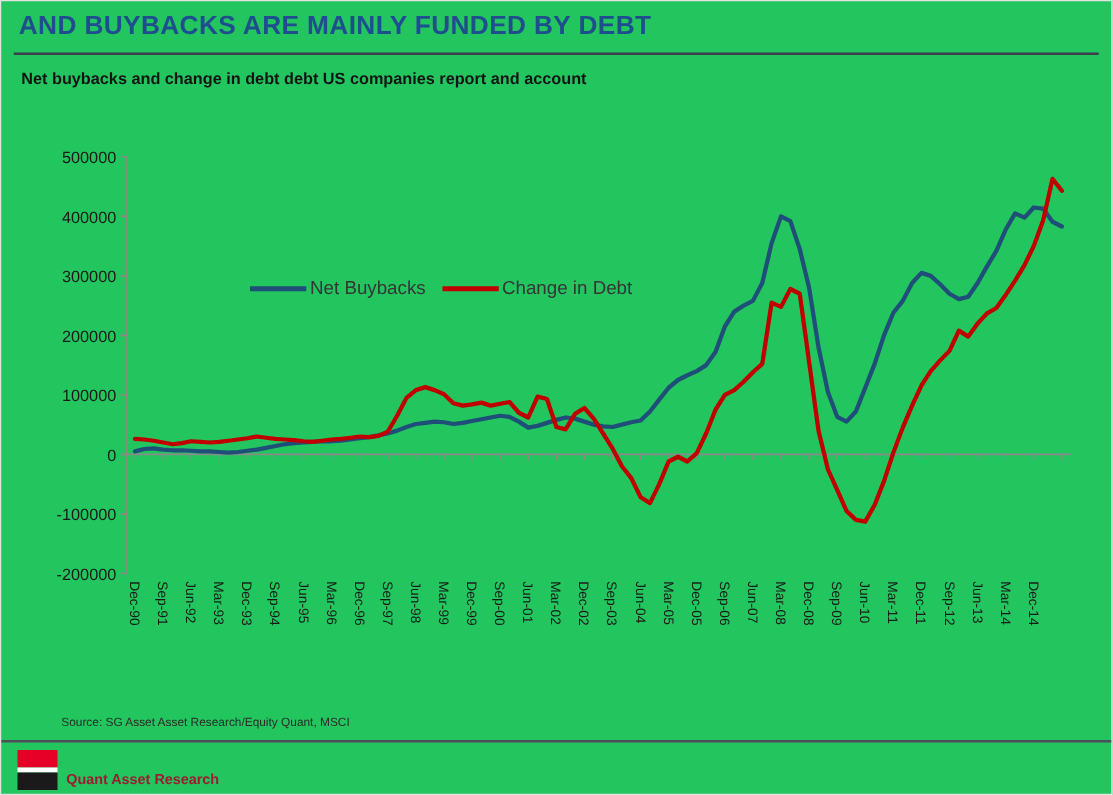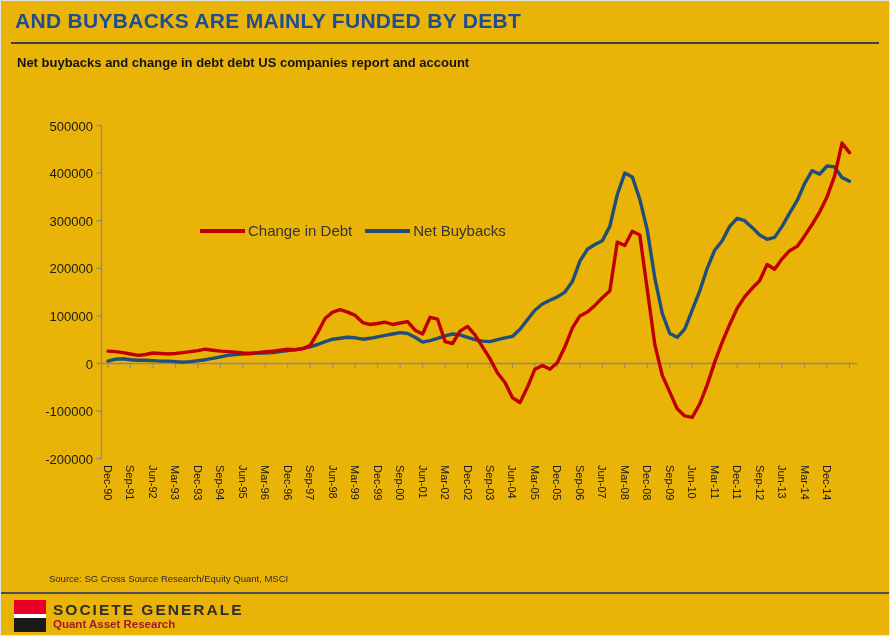--- a/index.html
+++ b/index.html
@@ -1,16 +1,16 @@
 <!DOCTYPE html>
 <html><head>
 <meta charset="utf-8">
 <style>
   html,body{margin:0;padding:0;background:#fff;}
-  .page{position:relative;width:890px;height:636px;background:#eab308;overflow:hidden;
+  .page{position:relative;width:890px;height:636px;background:#22c55e;overflow:hidden;
         font-family:"Liberation Sans","DejaVu Sans",sans-serif;border:1px solid #e3e3e3;box-sizing:border-box;}
   .title{position:absolute;left:14px;top:8px;font-size:21px;font-weight:bold;letter-spacing:.3px;white-space:nowrap;}
   .title-rule{position:absolute;left:10px;top:41px;width:868px;height:2px;background:#3d3d4d;}
   .subtitle{position:absolute;left:16px;top:54px;font-size:13px;font-weight:bold;color:#141414;white-space:nowrap;}
   .legend{position:absolute;left:199px;top:221px;display:flex;align-items:center;gap:13px;}
   .legend-item{display:flex;align-items:center;gap:3px;}
   .legend-swatch{width:45px;height:4px;}
   .legend-label{font-size:15px;color:#353535;white-space:nowrap;}
   svg.plot{position:absolute;left:0;top:0;}
   .source{position:absolute;left:48px;top:572px;font-size:9.5px;color:#2b2b2b;white-space:nowrap;}
@@ -117,33 +117,32 @@
       <text x="754.63" y="464" text-anchor="start" font-size="11" fill="#1a1a1a" transform="rotate(90 754.63 464)">Sep-12</text>
       <text x="777.1" y="464" text-anchor="start" font-size="11" fill="#1a1a1a" transform="rotate(90 777.1 464)">Jun-13</text>
       <text x="799.57" y="464" text-anchor="start" font-size="11" fill="#1a1a1a" transform="rotate(90 799.57 464)">Mar-14</text>
       <text x="822.04" y="464" text-anchor="start" font-size="11" fill="#1a1a1a" transform="rotate(90 822.04 464)">Dec-14</text>
       <polyline points="107.0,360.1 114.5,358.2 122.0,357.7 129.5,358.7 137.0,359.2 144.4,359.2 151.9,359.6 159.4,360.1 166.9,360.1 174.4,360.6 181.9,361.1 189.4,360.6 196.9,359.6 204.4,358.7 211.9,357.3 219.4,355.8 226.8,354.4 234.3,353.5 241.8,353.0 249.3,352.5 256.8,352.0 264.3,352.0 271.8,351.6 279.3,350.6 286.8,349.6 294.3,348.7 301.7,347.3 309.2,345.8 316.7,343.5 324.2,340.6 331.7,338.2 339.2,337.3 346.7,336.3 354.2,336.8 361.7,338.2 369.2,337.3 376.6,335.8 384.1,334.4 391.6,333.0 399.1,331.6 406.6,332.5 414.1,336.3 421.6,341.1 429.1,339.7 436.6,337.3 444.1,334.9 451.5,333.0 459.0,333.9 466.5,336.3 474.0,338.7 481.5,340.1 489.0,340.6 496.5,338.7 504.0,336.8 511.5,335.4 519.0,328.2 526.4,318.7 533.9,309.2 541.4,303.0 548.9,299.2 556.4,295.9 563.9,291.1 571.4,280.6 578.9,260.2 586.4,248.3 593.9,243.5 601.3,239.7 608.8,225.4 616.3,193.5 623.8,172.1 631.3,175.9 638.8,198.3 646.3,229.2 653.8,276.8 661.3,312.5 668.8,332.5 676.2,336.3 683.7,328.2 691.2,309.2 698.7,290.1 706.2,267.3 713.7,249.2 721.2,239.7 728.7,225.4 736.2,217.3 743.6,219.7 751.1,226.4 758.6,234.0 766.1,238.3 773.6,236.4 781.1,225.4 788.6,212.1 796.1,199.7 803.6,182.6 811.1,169.7 818.6,173.1 826.0,165.0 833.5,165.9 841.0,176.4 848.5,180.2" fill="none" stroke="#1f4e79" stroke-width="3.4" stroke-linejoin="round" stroke-linecap="round"></polyline>
       <polyline points="107.0,350.1 114.5,350.6 122.0,351.6 129.5,353.0 137.0,354.4 144.4,353.5 151.9,352.0 159.4,352.5 166.9,353.0 174.4,352.5 181.9,351.6 189.4,350.6 196.9,349.6 204.4,348.2 211.9,349.2 219.4,350.1 226.8,350.6 234.3,351.1 241.8,352.0 249.3,352.5 256.8,351.6 264.3,350.6 271.8,350.1 279.3,349.2 286.8,348.2 294.3,348.7 301.7,347.7 309.2,344.4 316.7,331.6 324.2,317.3 331.7,311.1 339.2,308.7 346.7,311.1 354.2,314.4 361.7,321.6 369.2,323.5 376.6,322.5 384.1,321.1 391.6,323.5 399.1,322.0 406.6,320.6 414.1,329.2 421.6,333.0 429.1,316.3 436.6,318.2 444.1,340.6 451.5,342.5 459.0,330.1 466.5,325.4 474.0,333.9 481.5,345.8 489.0,357.7 496.5,372.0 504.0,381.5 511.5,396.8 519.0,401.5 526.4,386.3 533.9,368.2 541.4,364.4 548.9,368.2 556.4,361.5 563.9,345.8 571.4,326.8 578.9,314.9 586.4,311.1 593.9,304.4 601.3,296.8 608.8,290.1 616.3,241.1 623.8,244.5 631.3,230.2 638.8,234.0 646.3,288.7 653.8,343.5 661.3,374.4 668.8,391.1 676.2,407.7 683.7,414.9 691.2,416.3 698.7,403.0 706.2,383.9 713.7,361.1 721.2,341.1 728.7,323.5 736.2,307.3 743.6,295.9 751.1,287.3 758.6,279.7 766.1,263.5 773.6,268.3 781.1,257.8 788.6,249.7 796.1,245.4 803.6,234.9 811.1,223.5 818.6,211.1 826.0,195.9 833.5,175.4 841.0,142.1 848.5,151.6" fill="none" stroke="#c00000" stroke-width="3.4" stroke-linejoin="round" stroke-linecap="round"></polyline>
     </svg>
 
   <div class="legend">
     <div class="legend-item">
+      <div class="legend-swatch" style="background: rgb(31, 78, 121);"></div>
+      <div class="legend-label">Net Buybacks</div>
+    </div>
+    <div class="legend-item">
       <div class="legend-swatch" style="background: rgb(192, 0, 0);"></div>
       <div class="legend-label">Change in Debt</div>
     </div>
-    <div class="legend-item">
-      <div class="legend-swatch" style="background: rgb(31, 78, 121);"></div>
-      <div class="legend-label">Net Buybacks</div>
-    </div>
   </div>
 
-  <div class="source">Source: SG Cross Source Research/Equity Quant, MSCI</div>
+  <div class="source">Source: SG Asset Asset Research/Equity Quant, MSCI</div>
 
   <div class="footer-rule"></div>
   <div class="sg-logo">
     <div class="half sg-red" style="background: rgb(230, 0, 40);"></div>
     <div class="half sg-white"></div>
     <div class="half sg-black" style="background: rgb(26, 26, 26);"></div>
   </div>
-  <div class="brand">SOCIETE GENERALE</div>
   <div class="division" style="color: rgb(158, 27, 50);">Quant Asset Research</div>
 
 </div>
 
 </body></html>

